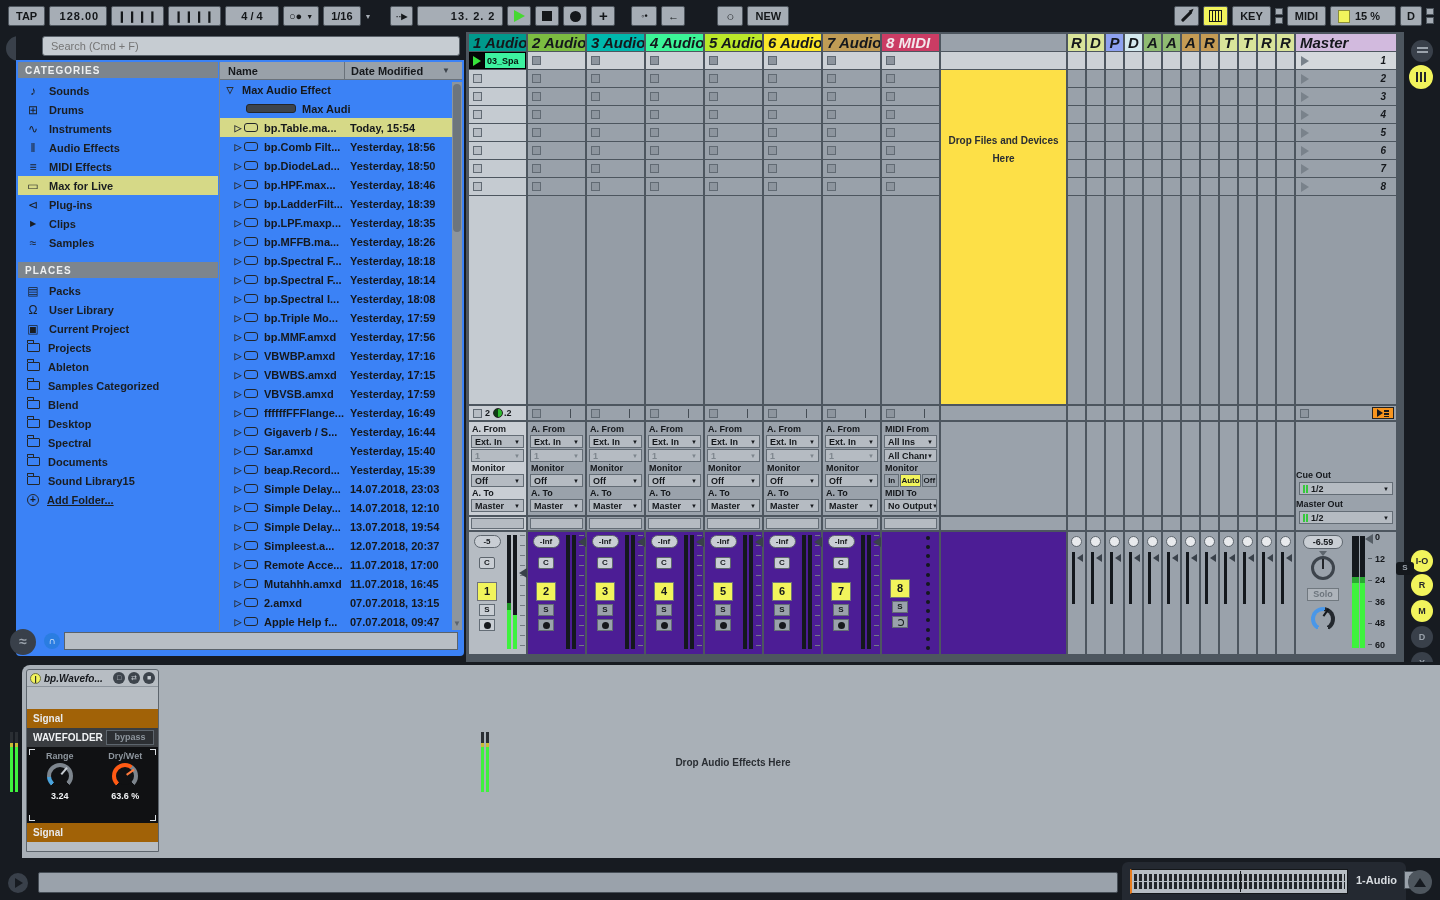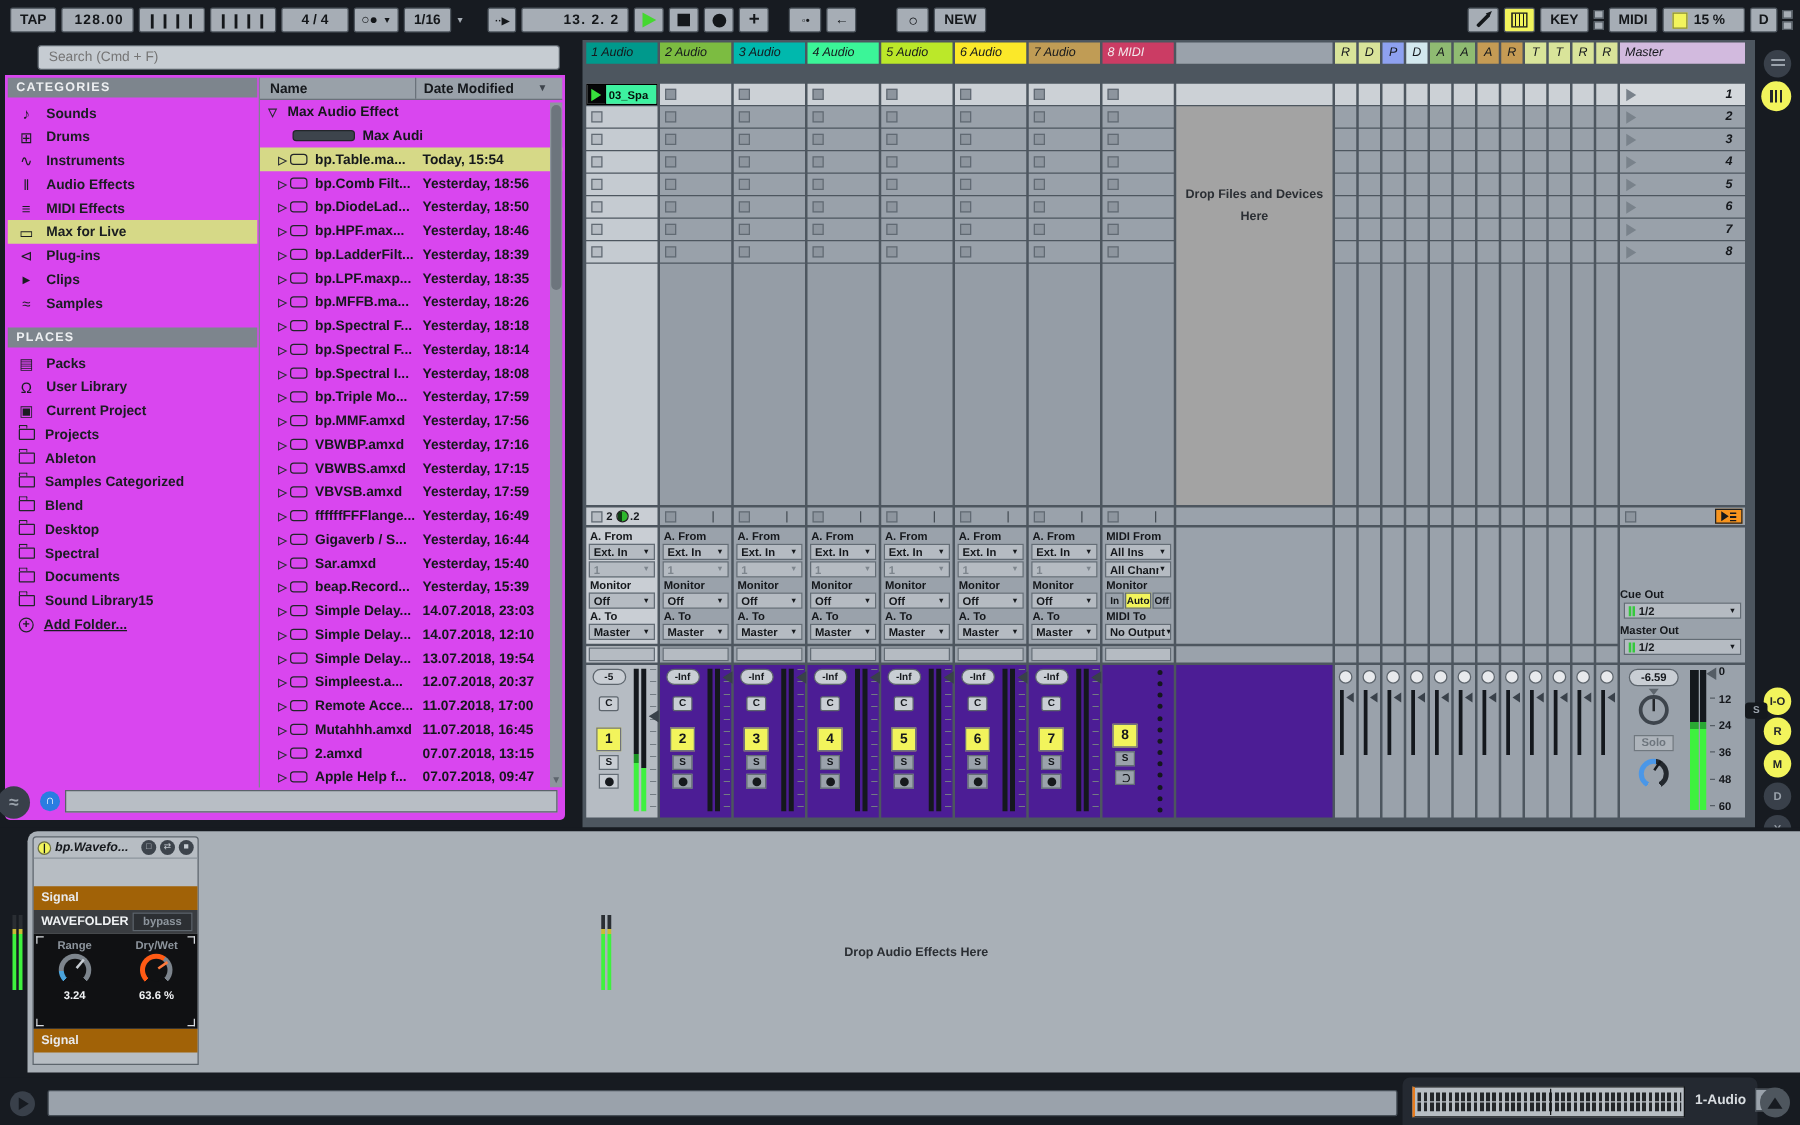--- a/index.html
+++ b/index.html
@@ -33,21 +33,21 @@
 .pencil { width:13px; height:3px; background:#14171a; transform:rotate(-45deg); border-radius:1px; position:relative; }
 .pencil:after { content:""; position:absolute; right:-4px; top:-1px; border-left:5px solid #14171a; border-top:2.5px solid transparent; border-bottom:2.5px solid transparent; }
 .loop-glyph { width:13px; height:9px; border:1.5px solid #14171a; border-radius:2px; position:relative; }
 .punch { width:14px; height:8px; position:relative; }
 .punch.in:before { content:""; position:absolute; left:0; top:0; width:8px; height:4px; border-bottom:2px solid #14171a; }
 .punch.in:after { content:""; position:absolute; right:0; bottom:0; width:7px; height:4px; border-top:2px solid #14171a; }
 .punch.out:before { content:""; position:absolute; left:0; bottom:0; width:7px; height:4px; border-top:2px solid #14171a; }
 .punch.out:after { content:""; position:absolute; right:0; top:0; width:8px; height:4px; border-bottom:2px solid #14171a; }
 
 
-#browser { position:absolute; left:4px; top:32px; width:448px; height:624px; background:#d946ef; border-radius:0 0 4px 4px; }
+#browser { position:absolute; left:16px; top:32px; width:448px; height:624px; background:#3b82f6; border-radius:0 0 4px 4px; }
 #browser-toggle { position:absolute; left:6px; top:36px; width:25px; height:25px; border-radius:50%; background:#39404a; display:flex; align-items:center; justify-content:center; }
 #browser-toggle .tri { width:0; height:0; border-left:9px solid #9aa2ab; border-top:6px solid transparent; border-bottom:6px solid transparent; margin-left:3px; }
 #search-row { position:absolute; left:0; top:0; width:448px; height:28px; background:#171b21; border-radius:0; }
 #search-input {
   position:absolute; left:26px; top:4px; width:418px; height:20px; background:#c6ccd2;
   border:1px solid #5a626a; border-radius:3px; font-family:"Liberation Sans",sans-serif;
   font-size:11px; padding:0 8px; color:#4e565e;
 }
 #sidebar { position:absolute; left:2px; top:30px; width:200px; bottom:26px; overflow:hidden; }
 .sec-hd { height:16px; background:#7d858d; color:#eef0f2; font-size:10px; font-weight:bold; letter-spacing:1px; display:flex; align-items:center; padding-left:7px; margin-bottom:3px; }
@@ -77,21 +77,21 @@
 #fl-thumb { position:absolute; left:1px; top:2px; width:8px; height:148px; background:#6d757d; border-radius:4px; }
 #fl-downarrow { position:absolute; right:1px; bottom:2px; font-size:8px; color:#5d656d; }
 #preview-row { position:absolute; left:0; bottom:2px; width:448px; height:22px; }
 #wave-circ { position:absolute; left:-6px; top:-3px; width:26px; height:26px; background:#39404a; border-radius:50%; color:#9aa2ab; font-size:14px; font-weight:bold; text-align:center; line-height:24px; }
 #hp-circ { position:absolute; left:28px; top:1px; width:16px; height:16px; background:#2a7de1; border-radius:50%; color:#fff; font-size:10px; text-align:center; line-height:15px; font-weight:bold; }
 #preview-bar { position:absolute; left:48px; top:0; right:6px; height:18px; background:#b8bec5; border:1px solid #5a626a; }
 
 
 #session { position:absolute; left:466px; top:32px; width:938px; height:630px; background:#4d565f; display:flex; padding:2px 0 8px 3px; }
 .col { display:flex; flex-direction:column; width:57px; margin-right:2px; flex:none; }
-.col .hd { height:17px; margin-bottom:16px; font-size:10px; font-weight:normal; font-style:italic; display:flex; align-items:center; padding-left:4px; background:#9aa2ab; overflow:hidden; white-space:nowrap; }
+.col .hd { height:17px; margin-bottom:1px; font-size:15px; font-weight:bold; font-style:italic; display:flex; align-items:center; padding-left:4px; background:#9aa2ab; overflow:hidden; white-space:nowrap; }
 .slot { height:17px; margin-bottom:1px; background:#99a1aa; display:flex; align-items:center; }
 .slots .slot:first-child { background:#ccd1d6; }
 .col.t1 .slot { background:#c5cbd1; }
 .col.t1 .slots .slot:first-child { background:#ccd1d6; }
 .sq { width:9px; height:9px; background:#8d959e; border:1px solid #616a73; margin-left:4px; flex:none; }
 .col.t1 .sq { background:#b6bcc3; }
 .fill { flex:1; background:#959da6; }
 .col.t1 .fill { background:#959da6; }
 .status { height:14px; margin:2px 0; background:#9aa2ab; display:flex; align-items:center; font-size:9px; font-weight:bold; }
 .status .vline { width:1px; height:9px; background:#454d55; margin-left:auto; margin-right:14px; }
@@ -130,21 +130,21 @@
 .fh-top { top:5px; } .fh-mid { top:36px; }
 .clipslot { background:#0b0e12; border:1px solid #000; padding:0; }
 .clip-play { width:15px; height:100%; background:#050607; display:flex; align-items:center; justify-content:center; flex:none; border-right:1px solid #000; }
 .clip-play i { width:0; height:0; border-left:8px solid #38e23c; border-top:5px solid transparent; border-bottom:5px solid transparent; }
 .clip-name { flex:1; height:100%; background:#3df2a0; font-size:9px; font-weight:bold; color:#06130c; display:flex; align-items:center; padding-left:2px; overflow:hidden; white-space:nowrap; }
 .dots { position:absolute; right:9px; top:4px; bottom:4px; display:flex; flex-direction:column; justify-content:space-between; }
 .dots i { width:4px; height:4px; border-radius:50%; background:#14181d; }
 
 
 .col.dropz { width:125px; }
-.dropz .dzfill { flex:1; background:#a3a3a3; font-size:10px; font-weight:bold; color:#2a2e33; text-align:center; padding-top:62px; line-height:18px; }
+.dropz .dzfill { flex:1; background:#fde047; font-size:10px; font-weight:bold; color:#2a2e33; text-align:center; padding-top:62px; line-height:18px; }
 
 
 .col.ret { width:17px; }
 .ret .hd { padding-left:0; justify-content:center; font-style:italic; }
 .rmix { height:122px; background:#9aa2ab; display:flex; flex-direction:column; align-items:center; }
 .rpan { width:11px; height:11px; border-radius:50%; background:#e8eaed; border:1px solid #5d656d; margin-top:4px; }
 .rfad { width:100%; height:56px; position:relative; margin-top:3px; }
 .rfad .bar { position:absolute; left:50%; margin-left:-5px; top:2px; bottom:2px; width:3px; background:#14181d; }
 .rfad .h { position:absolute; left:50%; margin-left:0px; top:4px; width:0; height:0; border-right:6px solid #39414a; border-top:4px solid transparent; border-bottom:4px solid transparent; }
 

